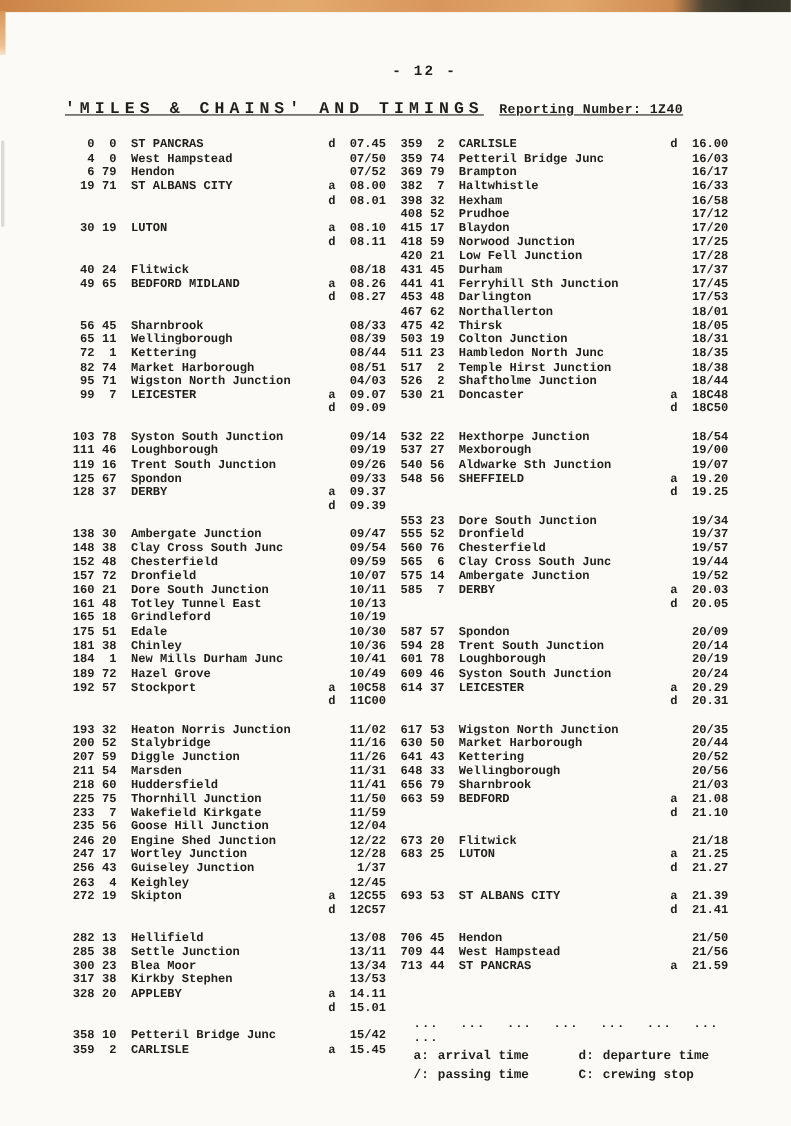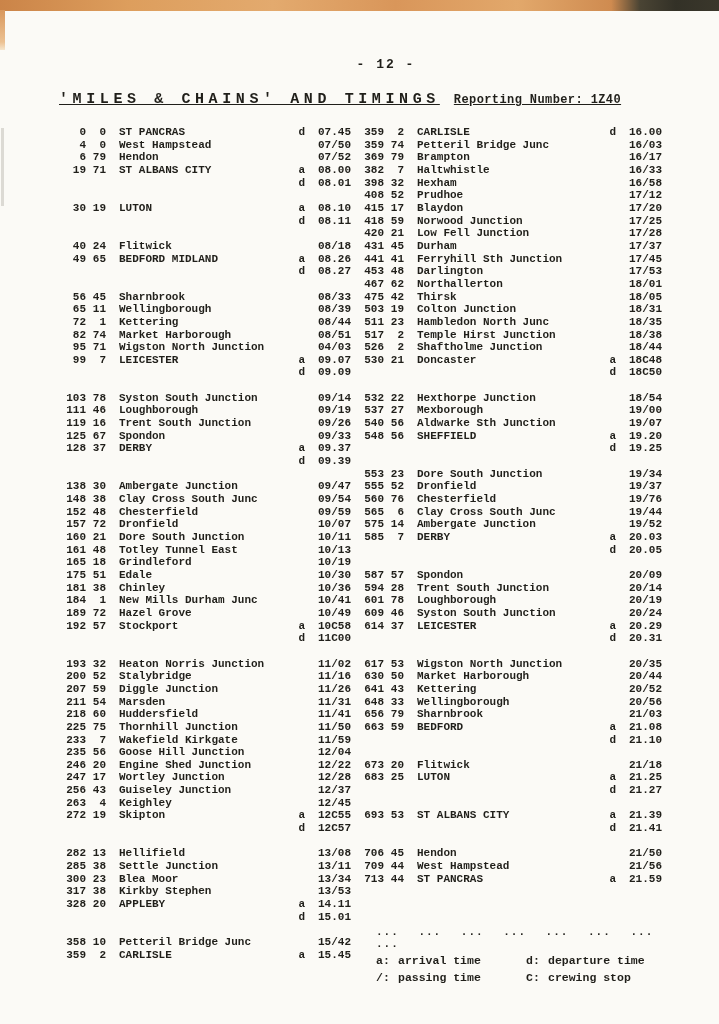--- a/index.html
+++ b/index.html
@@ -117,21 +117,21 @@
     <div class="trow"><span class="m">193</span><span class="c">32</span><span class="s">Heaton Norris Junction</span><span class="f"></span><span class="t">11/02</span></div>
     <div class="trow"><span class="m">200</span><span class="c">52</span><span class="s">Stalybridge</span><span class="f"></span><span class="t">11/16</span></div>
     <div class="trow"><span class="m">207</span><span class="c">59</span><span class="s">Diggle Junction</span><span class="f"></span><span class="t">11/26</span></div>
     <div class="trow"><span class="m">211</span><span class="c">54</span><span class="s">Marsden</span><span class="f"></span><span class="t">11/31</span></div>
     <div class="trow"><span class="m">218</span><span class="c">60</span><span class="s">Huddersfield</span><span class="f"></span><span class="t">11/41</span></div>
     <div class="trow"><span class="m">225</span><span class="c">75</span><span class="s">Thornhill Junction</span><span class="f"></span><span class="t">11/50</span></div>
     <div class="trow"><span class="m">233</span><span class="c">7</span><span class="s">Wakefield Kirkgate</span><span class="f"></span><span class="t">11/59</span></div>
     <div class="trow"><span class="m">235</span><span class="c">56</span><span class="s">Goose Hill Junction</span><span class="f"></span><span class="t">12/04</span></div>
     <div class="trow"><span class="m">246</span><span class="c">20</span><span class="s">Engine Shed Junction</span><span class="f"></span><span class="t">12/22</span></div>
     <div class="trow"><span class="m">247</span><span class="c">17</span><span class="s">Wortley Junction</span><span class="f"></span><span class="t">12/28</span></div>
-    <div class="trow"><span class="m">256</span><span class="c">43</span><span class="s">Guiseley Junction</span><span class="f"></span><span class="t">12/37</span></div>
+    <div class="trow"><span class="m">256</span><span class="c">43</span><span class="s">Guiseley Junction</span><span class="f"></span><span class="t">1/37</span></div>
     <div class="trow"><span class="m">263</span><span class="c">4</span><span class="s">Keighley</span><span class="f"></span><span class="t">12/45</span></div>
     <div class="trow"><span class="m">272</span><span class="c">19</span><span class="s">Skipton</span><span class="f">a</span><span class="t">12C55</span></div>
     <div class="trow"><span class="m"></span><span class="c"></span><span class="s"></span><span class="f">d</span><span class="t">12C57</span></div>
     <div class="trow gap"></div>
     <div class="trow"><span class="m">282</span><span class="c">13</span><span class="s">Hellifield</span><span class="f"></span><span class="t">13/08</span></div>
     <div class="trow"><span class="m">285</span><span class="c">38</span><span class="s">Settle Junction</span><span class="f"></span><span class="t">13/11</span></div>
     <div class="trow"><span class="m">300</span><span class="c">23</span><span class="s">Blea Moor</span><span class="f"></span><span class="t">13/34</span></div>
     <div class="trow"><span class="m">317</span><span class="c">38</span><span class="s">Kirkby Stephen</span><span class="f"></span><span class="t">13/53</span></div>
     <div class="trow"><span class="m">328</span><span class="c">20</span><span class="s">APPLEBY</span><span class="f">a</span><span class="t">14.11</span></div>
     <div class="trow"><span class="m"></span><span class="c"></span><span class="s"></span><span class="f">d</span><span class="t">15.01</span></div>
@@ -162,21 +162,21 @@
     <div class="trow"><span class="m"></span><span class="c"></span><span class="s"></span><span class="f">d</span><span class="t">18C50</span></div>
     <div class="trow gap"></div>
     <div class="trow"><span class="m">532</span><span class="c">22</span><span class="s">Hexthorpe Junction</span><span class="f"></span><span class="t">18/54</span></div>
     <div class="trow"><span class="m">537</span><span class="c">27</span><span class="s">Mexborough</span><span class="f"></span><span class="t">19/00</span></div>
     <div class="trow"><span class="m">540</span><span class="c">56</span><span class="s">Aldwarke Sth Junction</span><span class="f"></span><span class="t">19/07</span></div>
     <div class="trow"><span class="m">548</span><span class="c">56</span><span class="s">SHEFFIELD</span><span class="f">a</span><span class="t">19.20</span></div>
     <div class="trow"><span class="m"></span><span class="c"></span><span class="s"></span><span class="f">d</span><span class="t">19.25</span></div>
     <div class="trow gap"></div>
     <div class="trow"><span class="m">553</span><span class="c">23</span><span class="s">Dore South Junction</span><span class="f"></span><span class="t">19/34</span></div>
     <div class="trow"><span class="m">555</span><span class="c">52</span><span class="s">Dronfield</span><span class="f"></span><span class="t">19/37</span></div>
-    <div class="trow"><span class="m">560</span><span class="c">76</span><span class="s">Chesterfield</span><span class="f"></span><span class="t">19/76</span></div>
+    <div class="trow"><span class="m">560</span><span class="c">76</span><span class="s">Chesterfield</span><span class="f"></span><span class="t">19/57</span></div>
     <div class="trow"><span class="m">565</span><span class="c">6</span><span class="s">Clay Cross South Junc</span><span class="f"></span><span class="t">19/44</span></div>
     <div class="trow"><span class="m">575</span><span class="c">14</span><span class="s">Ambergate Junction</span><span class="f"></span><span class="t">19/52</span></div>
     <div class="trow"><span class="m">585</span><span class="c">7</span><span class="s">DERBY</span><span class="f">a</span><span class="t">20.03</span></div>
     <div class="trow"><span class="m"></span><span class="c"></span><span class="s"></span><span class="f">d</span><span class="t">20.05</span></div>
     <div class="trow gap"></div>
     <div class="trow"><span class="m">587</span><span class="c">57</span><span class="s">Spondon</span><span class="f"></span><span class="t">20/09</span></div>
     <div class="trow"><span class="m">594</span><span class="c">28</span><span class="s">Trent South Junction</span><span class="f"></span><span class="t">20/14</span></div>
     <div class="trow"><span class="m">601</span><span class="c">78</span><span class="s">Loughborough</span><span class="f"></span><span class="t">20/19</span></div>
     <div class="trow"><span class="m">609</span><span class="c">46</span><span class="s">Syston South Junction</span><span class="f"></span><span class="t">20/24</span></div>
     <div class="trow"><span class="m">614</span><span class="c">37</span><span class="s">LEICESTER</span><span class="f">a</span><span class="t">20.29</span></div>

